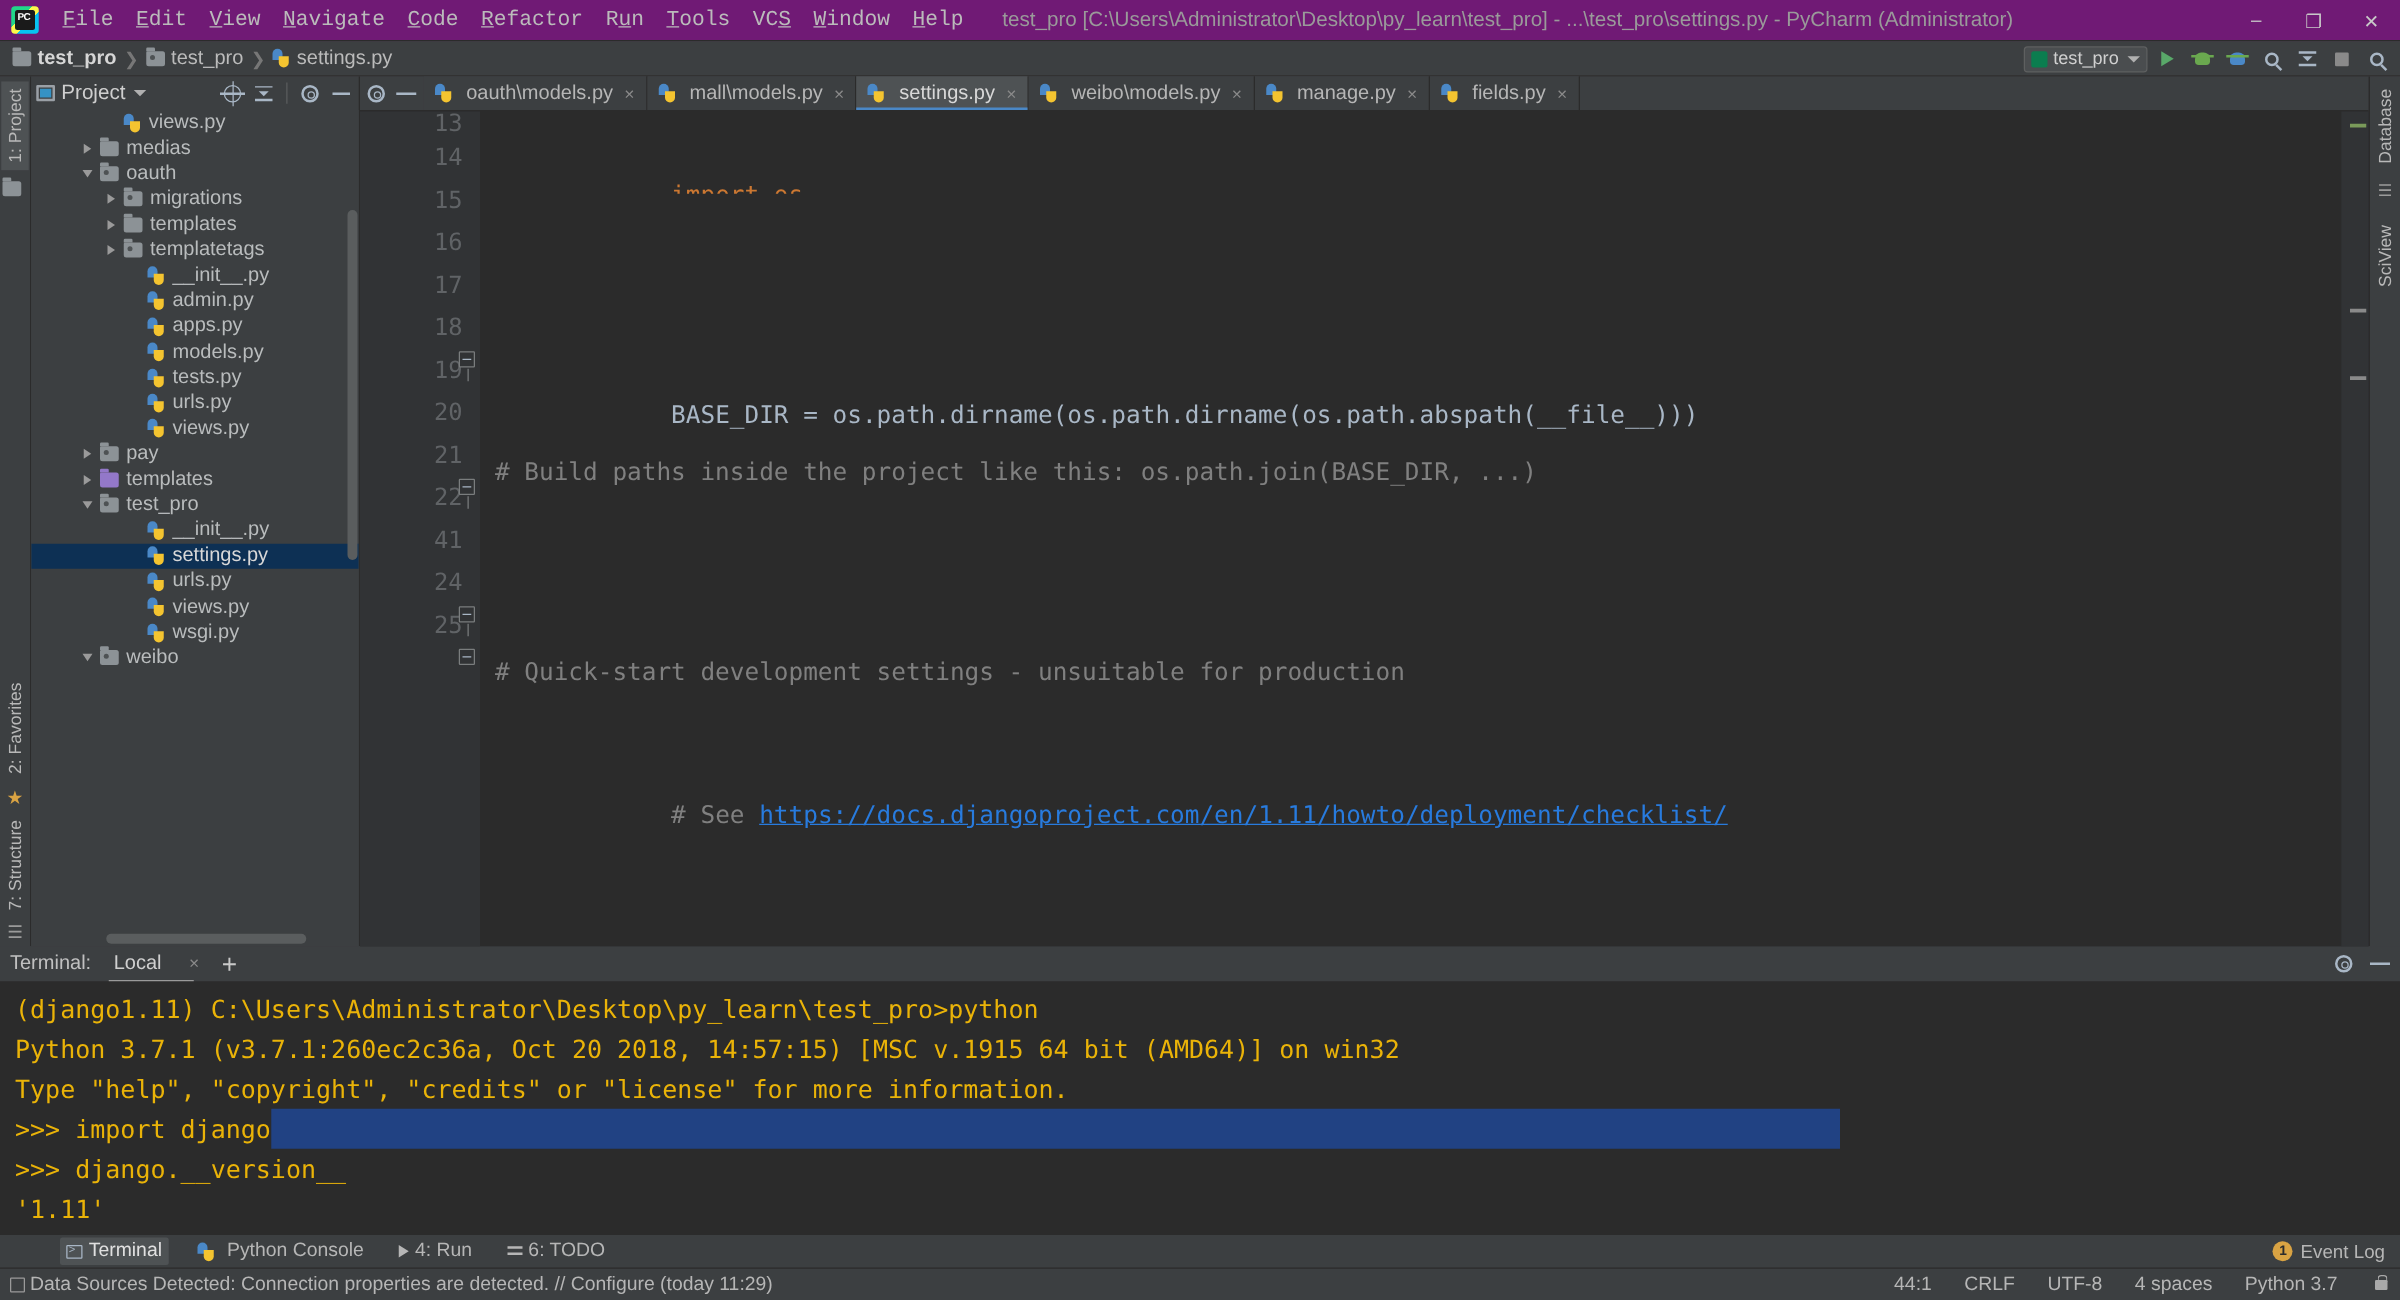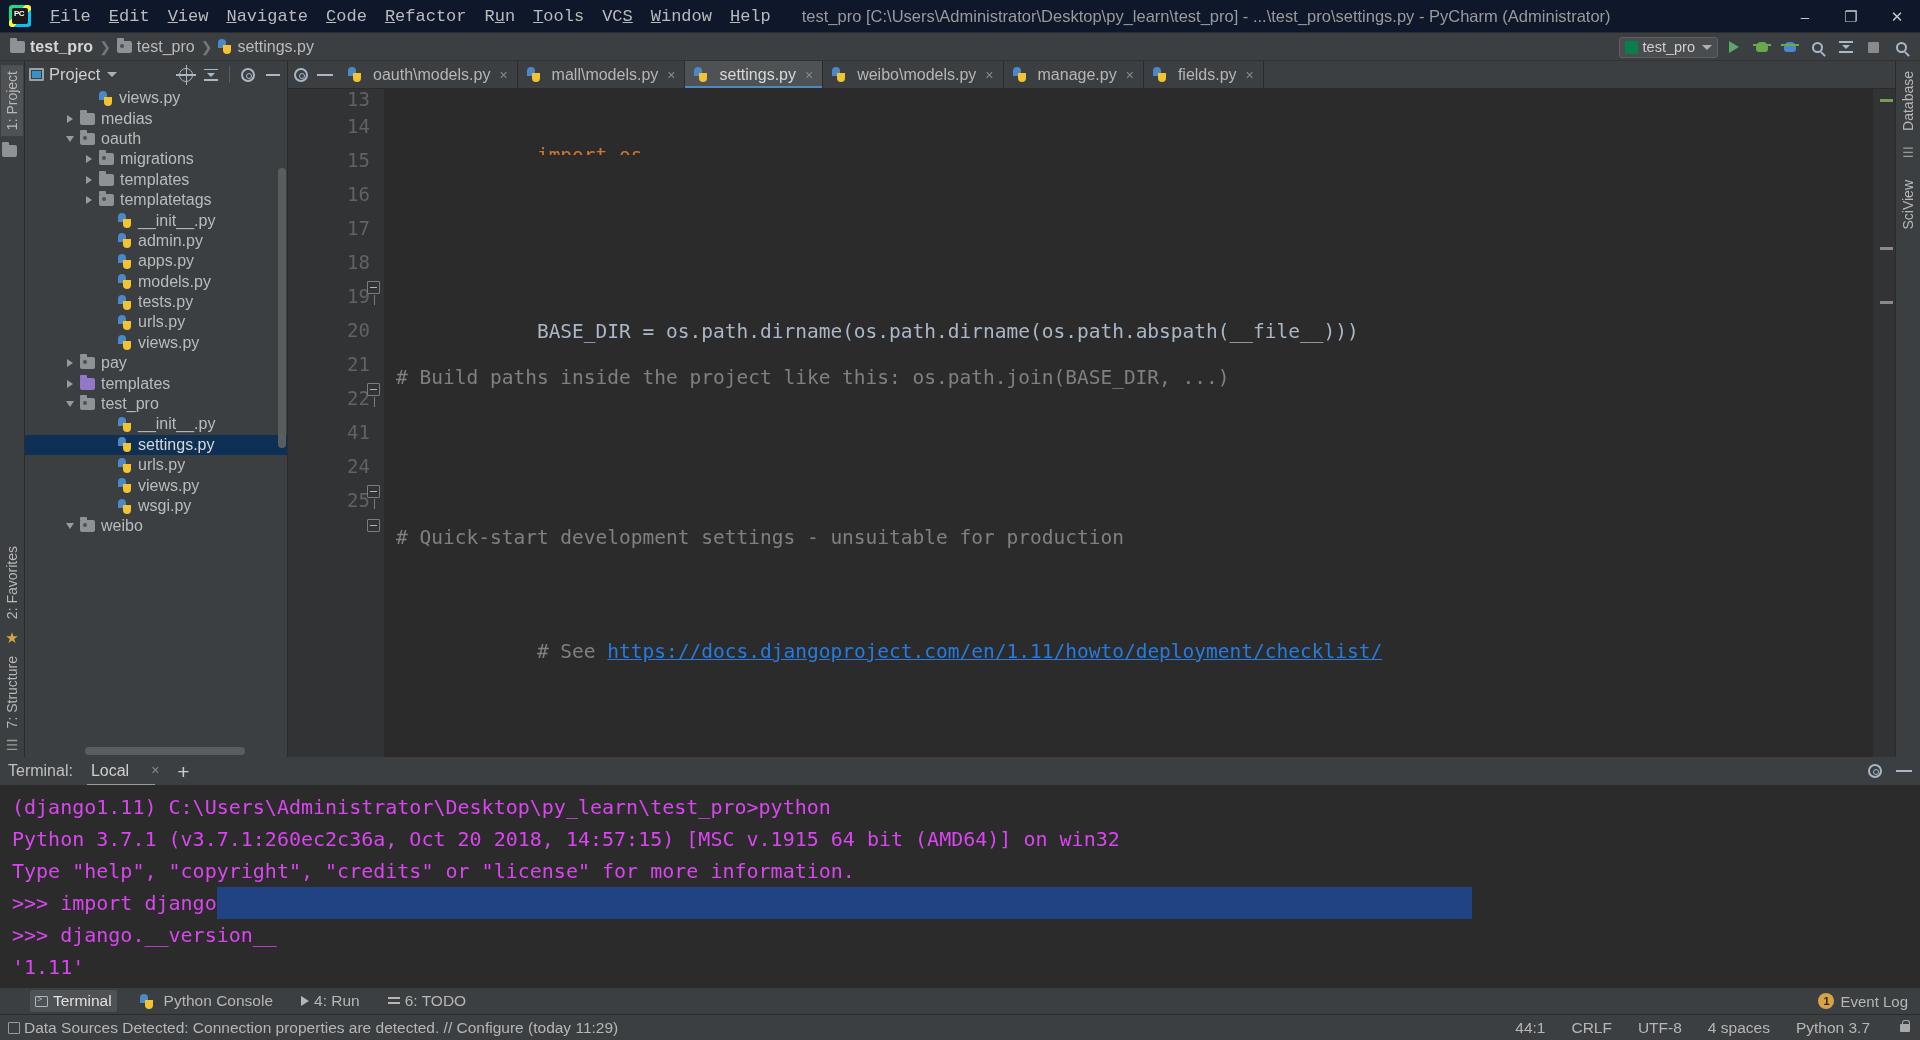--- a/index.html
+++ b/index.html
@@ -8,21 +8,21 @@
     background:#3c3f41;
     font-family:"Liberation Sans", sans-serif;
     color:#bbbbbb;
     font-size:17px;
     -webkit-font-smoothing:antialiased;
   }
   .app { width:1920px; height:1040px; display:flex; flex-direction:column; position:relative; }
 
   
   .titlebar {
-    height:33px; background:#0f172a; display:flex; align-items:center;
+    height:33px; background:#701a75; display:flex; align-items:center;
     border-bottom:1px solid #2b2b2b; flex:0 0 33px; position:relative;
   }
   .pc-logo {
     width:22px; height:22px; margin-left:9px; margin-right:10px;
     border-radius:3px; position:relative; overflow:hidden;
     background:linear-gradient(135deg,#21d789 0%,#21d789 38%,#fcf84a 38%,#fcf84a 60%,#07c3f2 60%);
   }
   .pc-logo::after {
     content:""; position:absolute; left:3px; top:3px; width:16px; height:16px;
     background:#1a1a1a; border-radius:2px;
@@ -233,31 +233,31 @@
     height:28px; display:flex; align-items:center; padding:0 8px; gap:12px; flex:0 0 28px;
     position:relative; font-size:16px; color:#c0c0c0;
   }
   .term-tab { display:flex; align-items:flex-start; gap:22px; padding:3px 6px; position:relative; color:#d0d0d0; }
   .term-tab.active::after { content:""; position:absolute; left:2px; right:10px; bottom:-3px; height:2px; background:#9a9a9a; }
   .term-tab .x { color:#8a8a8a; font-size:14px; }
   .plus { color:#c9c9c9; font-size:21px; line-height:1; }
   .term-head-right { position:absolute; right:8px; display:flex; align-items:center; gap:14px; }
   .term-body {
     background:#2b2b2b; flex:1; font-family:"DejaVu Sans Mono", monospace;
-    font-size:20px; color:#d946ef; padding:6px 0 0 12px; line-height:32px; overflow:hidden;
+    font-size:20px; color:#eab308; padding:6px 0 0 12px; line-height:32px; overflow:hidden;
     position:relative;
   }
   .tline { white-space:pre; height:32px; }
   .tsel { background:#214283; }
   .cursor-blk { display:inline-block; width:11px; height:21px; background:#d4d4d4; vertical-align:-4px; }
 
   
   .bottom-tabs {
     height:26px; background:#3c3f41; display:flex; align-items:center; gap:18px;
-    padding-left:30px; flex:0 0 26px; font-size:15.5px; color:#b6b6b6; position:relative;
+    padding-left:48px; flex:0 0 26px; font-size:15.5px; color:#b6b6b6; position:relative;
   }
   .btab { display:flex; align-items:center; gap:5px; padding:2px 5px; }
   .btab.active { background:#4e5254; border-radius:2px; color:#e0e0e0; }
   .evt-log { position:absolute; right:12px; display:flex; align-items:center; gap:6px; font-size:15px; }
   .evt-badge {
     width:16px;height:16px;border-radius:50%;background:#d9a343;color:#2b2b2b;font-size:11px;
     display:flex;align-items:center;justify-content:center;font-weight:bold;
   }
   .term-ico { width:13px;height:11px;border:1.5px solid #a9b7c6;border-radius:1px;position:relative; }
   .term-ico::after{content:">";position:absolute;left:1px;top:-3px;font-size:9px;color:#a9b7c6;}

